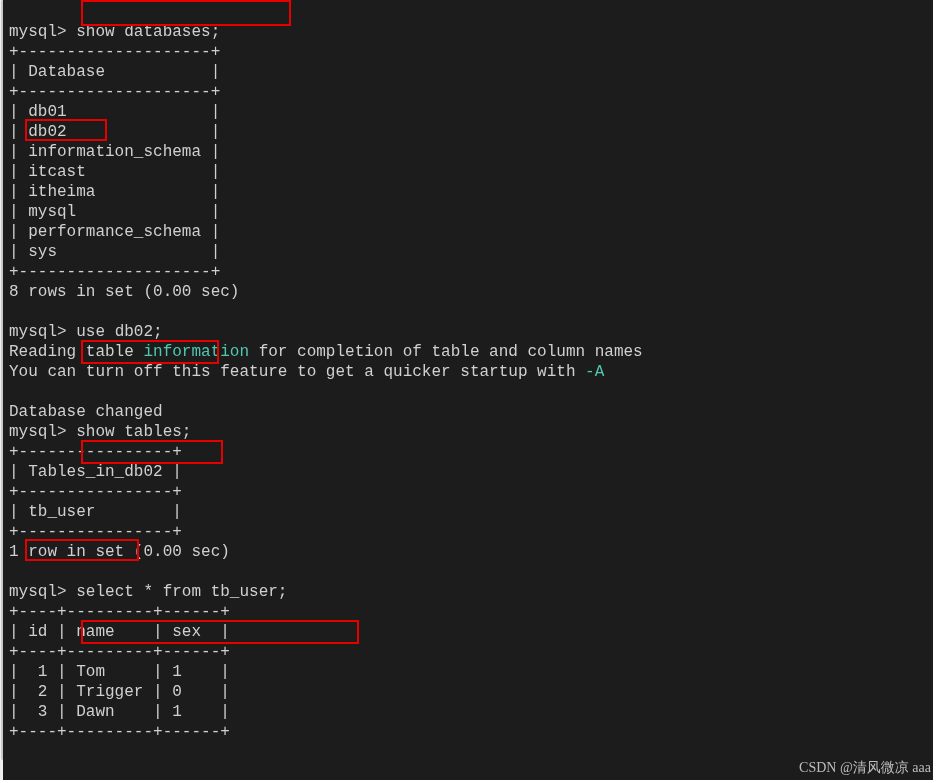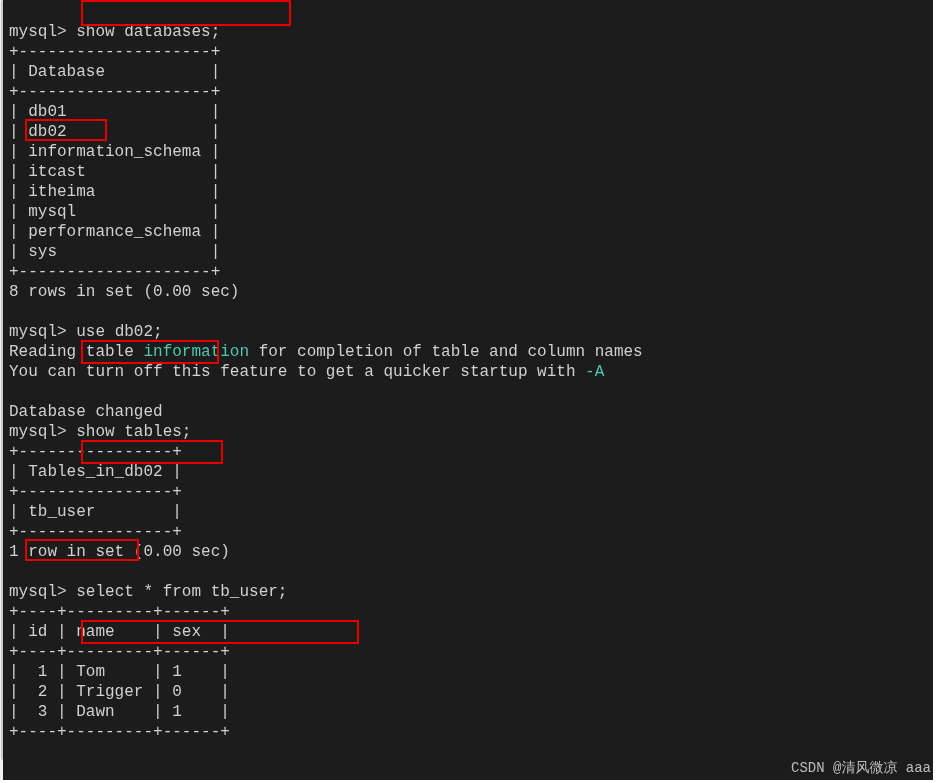--- a/index.html
+++ b/index.html
@@ -29,21 +29,21 @@
   .hlbox {
     position: absolute;
     border: 2px solid #e60000;
     pointer-events: none;
     box-sizing: border-box;
   }
   .watermark {
     position: absolute;
     right: 18px;
     bottom: 6px;
-    font-family: Liberation Mono, monospace;
+    font-family: Liberation Serif, serif;
     font-size: 14px;
     color: #bdbdbd;
     text-align: right;
   }
   .scrollbar {
     position: absolute;
     left: 0;
     top: 0;
     width: 12px;
     height: 780px;

